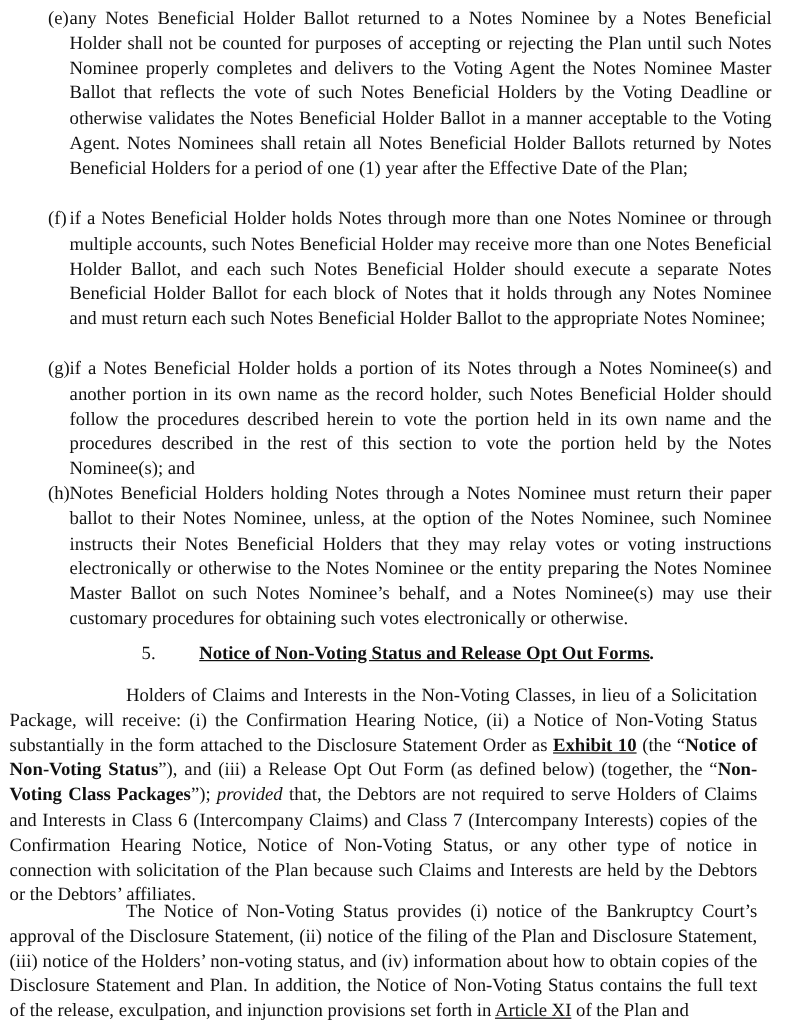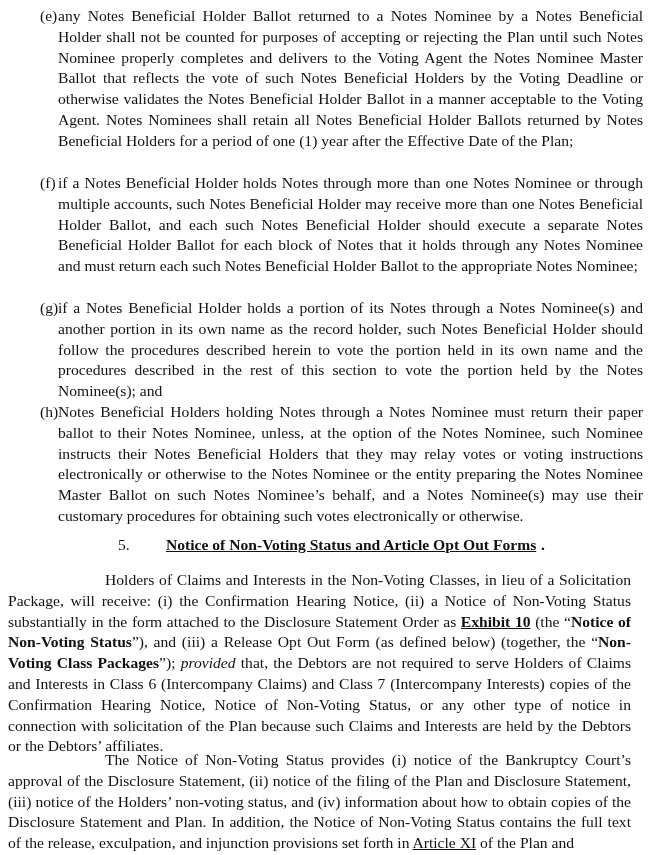--- a/index.html
+++ b/index.html
@@ -53,21 +53,21 @@
     <span class="text">if a Notes Beneficial Holder holds a portion of its Notes through a Notes Nominee(s) and another portion in its own name as the record holder, such Notes Beneficial Holder should follow the procedures described herein to vote the portion held in its own name and the procedures described in the rest of this section to vote the portion held by the Notes Nominee(s); and</span>
   </div>
 
   <div class="item" style="top:402px;">
     <span class="label">(h)</span>
     <span class="text">Notes Beneficial Holders holding Notes through a Notes Nominee must return their paper ballot to their Notes Nominee, unless, at the option of the Notes Nominee, such Nominee instructs their Notes Beneficial Holders that they may relay votes or voting instructions electronically or otherwise to the Notes Nominee or the entity preparing the Notes Nominee Master Ballot on such Notes Nominee’s behalf, and a Notes Nominee(s) may use their customary procedures for obtaining such votes electronically or otherwise.</span>
   </div>
 
   <div class="heading">
     <span class="num">5.</span>
-    <span class="title"><span>Notice of Non-Voting Status and Article Opt Out Forms</span></span>
+    <span class="title"><span>Notice of Non-Voting Status and Release Opt Out Forms</span></span>
       <span class="period" style="text-decoration: none; display: inline-block; position: absolute; left: 423px;">.</span>
       <span style="position:absolute; left:0;" aria-hidden="true"></span>
   </div>
 
   <div class="para" style="top:570px;"><span>Holders of Claims and Interests in the Non-Voting Classes, in lieu of a Solicitation Package, will receive: (i) the Confirmation Hearing Notice, (ii) a Notice of Non-Voting Status substantially in the form attached to the Disclosure Statement Order as </span><b class="u">Exhibit 10</b><span> (the “</span><b>Notice of Non-Voting Status</b><span>”), and (iii) a Release Opt Out Form (as defined below) (together, the “</span><b>Non-Voting Class Packages</b><span>”); </span><i>provided</i><span> that, the Debtors are not required to serve Holders of Claims and Interests in Class 6 (Intercompany Claims) and Class 7 (Intercompany Interests) copies of the Confirmation Hearing Notice, Notice of Non-Voting Status, or any other type of notice in connection with solicitation of the Plan because such Claims and Interests are held by the Debtors or the Debtors’ affiliates.</span></div>
 
   <div class="para" style="top:750px;"><span>The Notice of Non-Voting Status provides (i) notice of the Bankruptcy Court’s approval of the Disclosure Statement, (ii) notice of the filing of the Plan and Disclosure Statement, (iii) notice of the Holders’ non-voting status, and (iv) information about how to obtain copies of the Disclosure Statement and Plan.  In addition, the Notice of Non-Voting Status contains the full text of the release, exculpation, and injunction provisions set forth in </span><u>Article XI</u><span> of the Plan and</span></div>
 
 </div>
 

